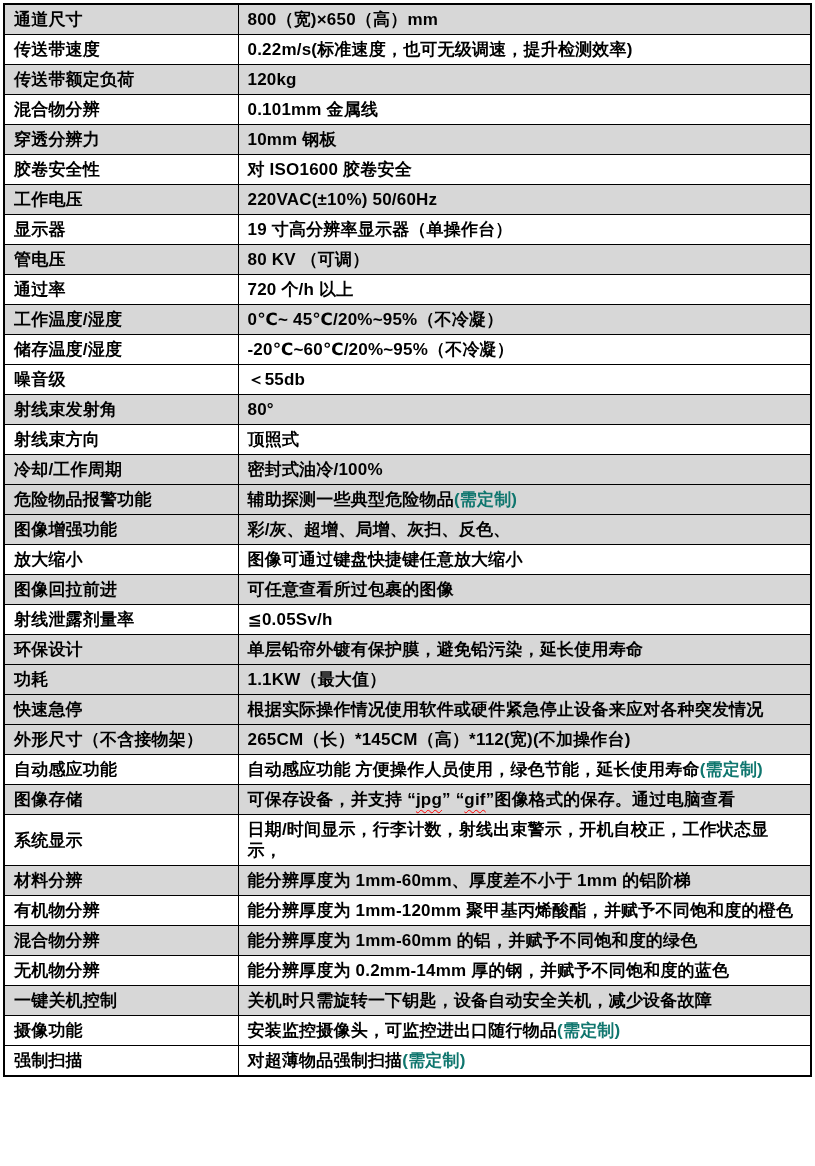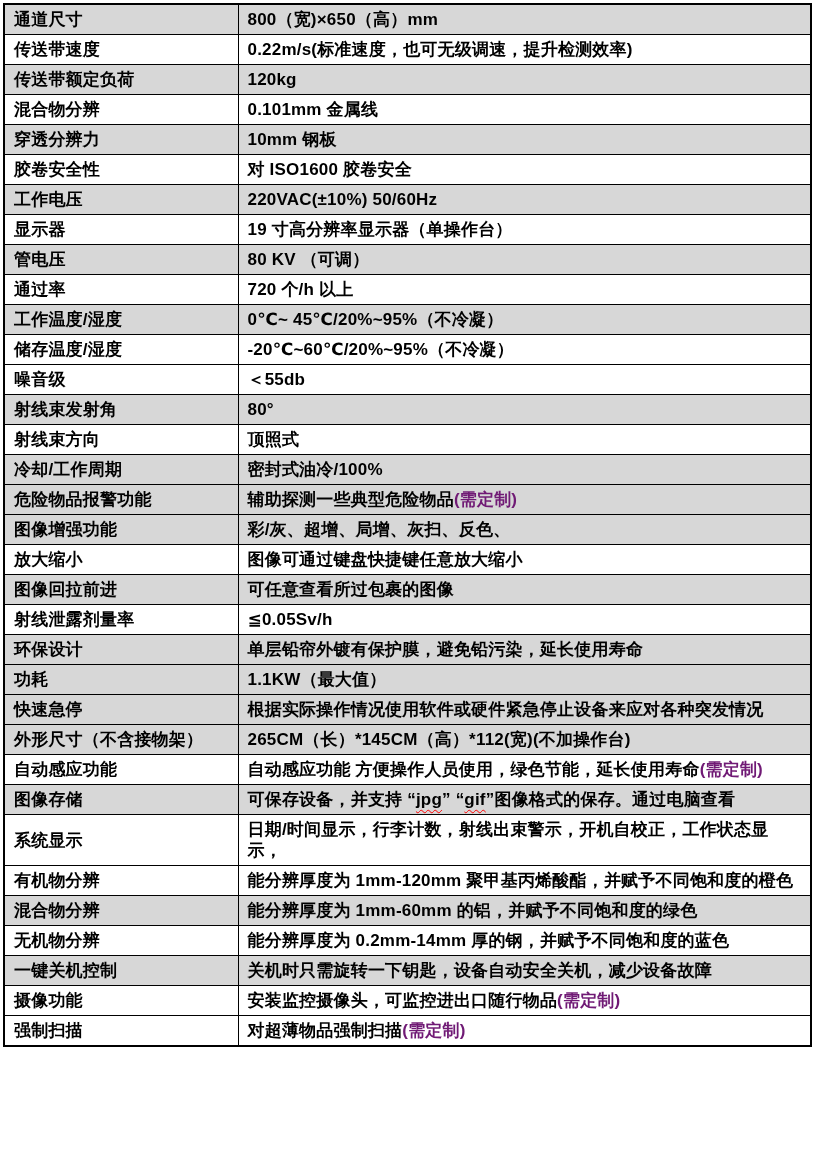--- a/index.html
+++ b/index.html
@@ -27,21 +27,21 @@
     font-size: 17px;
     line-height: 21px;
     font-weight: bold;
     vertical-align: middle;
     padding: 4px 5px 4px 9px;
     background: #ffffff;
     overflow: hidden;
     letter-spacing: 0.2px;
   }
   table.spec tr.shaded td { background: #d7d7d7; }
-  .red { color: #701a75; }
+  .red { color: #0f766e; }
   .squiggle {
     text-decoration: underline wavy #ff0000;
     text-decoration-thickness: 1px;
     text-underline-offset: 4px;
     text-align: center;
   }
 </style>
 </head>
 <body>
 
@@ -156,20 +156,24 @@
         <td><span>自动感应功能 方便操作人员使用，绿色节能，延长使用寿命</span><span class="red">(需定制)</span></td>
       </tr>
       <tr class="shaded">
         <td>图像存储</td>
         <td><span>可保存设备，并支持 “</span><span class="squiggle">jpg</span><span>” “</span><span class="squiggle">gif</span><span>”图像格式的保存。通过电脑查看</span></td>
       </tr>
       <tr>
         <td>系统显示</td>
         <td><span>日期/时间显示，行李计数，射线出束警示，开机自校正，工作状态显</span><br><span>示，</span></td>
       </tr>
+      <tr class="shaded">
+        <td>材料分辨</td>
+        <td><span>能分辨厚度为 1mm-60mm、厚度差不小于 1mm 的铝阶梯</span></td>
+      </tr>
       <tr>
         <td>有机物分辨</td>
         <td><span>能分辨厚度为 1mm-120mm 聚甲基丙烯酸酯，并赋予不同饱和度的橙色</span></td>
       </tr>
       <tr class="shaded">
         <td>混合物分辨</td>
         <td><span>能分辨厚度为 1mm-60mm 的铝，并赋予不同饱和度的绿色</span></td>
       </tr>
       <tr>
         <td>无机物分辨</td>

